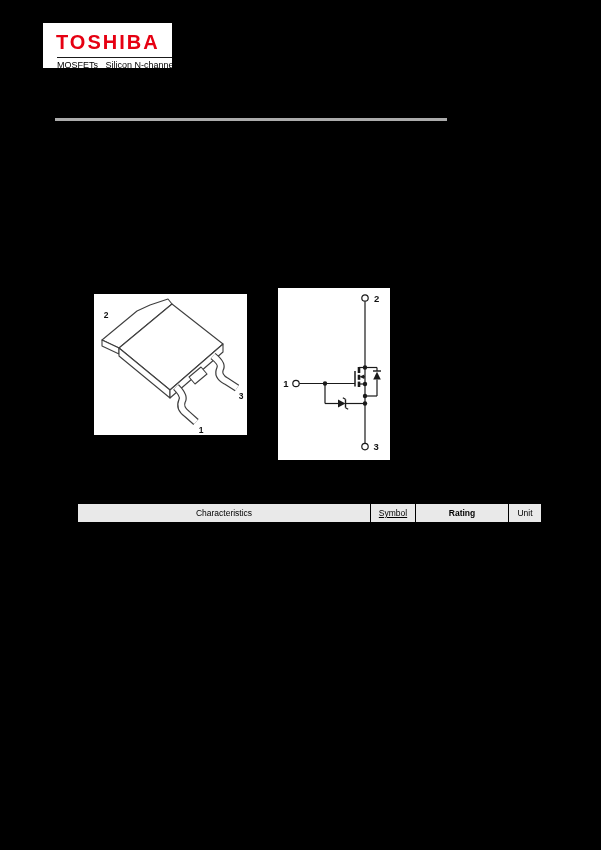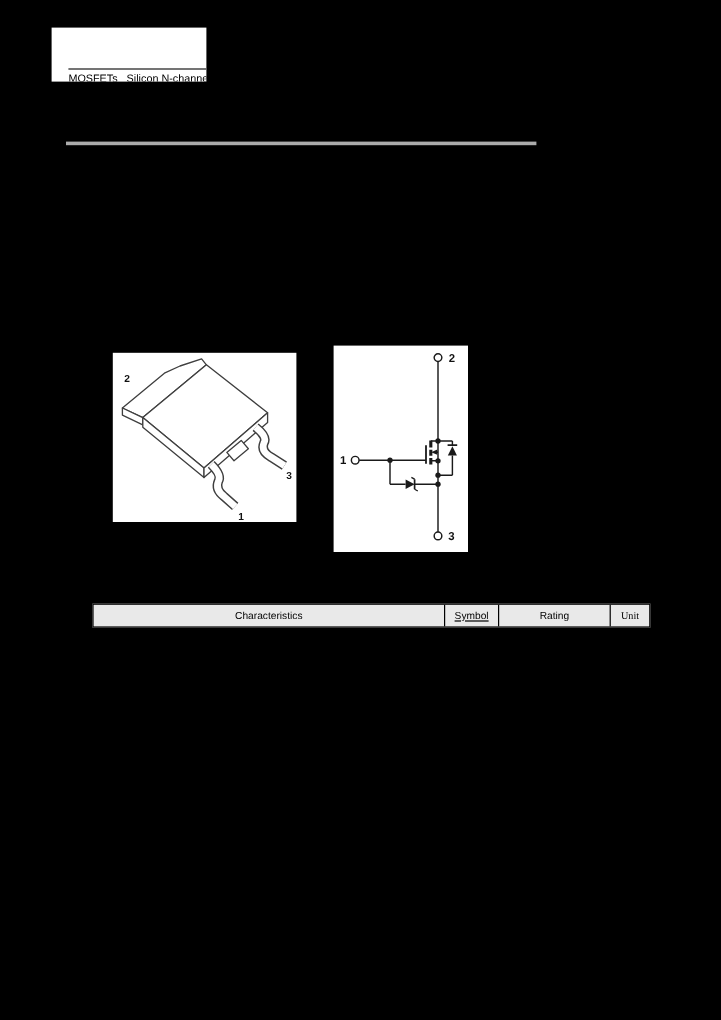--- a/index.html
+++ b/index.html
@@ -48,29 +48,30 @@
     background:#e9e9e9;border:1px solid #000;
     font-size:8.5px;color:#000;justify-content:center;
   }
   .ratings .cell{
     display:flex;align-items:center;justify-content:center;
     box-sizing:border-box;border-right:1px solid #000;height:100%;
     white-space:nowrap;
   }
   .cell-characteristics{flex:1 1 auto;}
   .cell-symbol{flex:0 0 45px;text-decoration:underline;}
-  .cell-rating{flex:0 0 93px;}
-  .cell-unit{flex:0 0 32px;border-right:none !important;font-family:Liberation Serif, serif;}
+  .cell-rating{flex:0 0 93px;font-weight:bold;}
+  .cell-unit{flex:0 0 32px;border-right:none !important;}
 </style>
 </head>
 <body>
 
 <div class="page">
 
   <div class="logo-box">
+    <div class="logo-brand">TOSHIBA</div>
     <div class="logo-rule"></div>
     <div class="logo-subtitle">MOSFETs &nbsp;&nbsp;Silicon N-channel</div>
   </div>
 
   <div class="section-rule"></div>
 
   <div class="fig fig-package">
     <svg width="153" height="141" viewBox="0 0 153 141">
       <g fill="#ffffff" stroke="#3f3f3f" stroke-width="1.1" stroke-linejoin="round">
 

